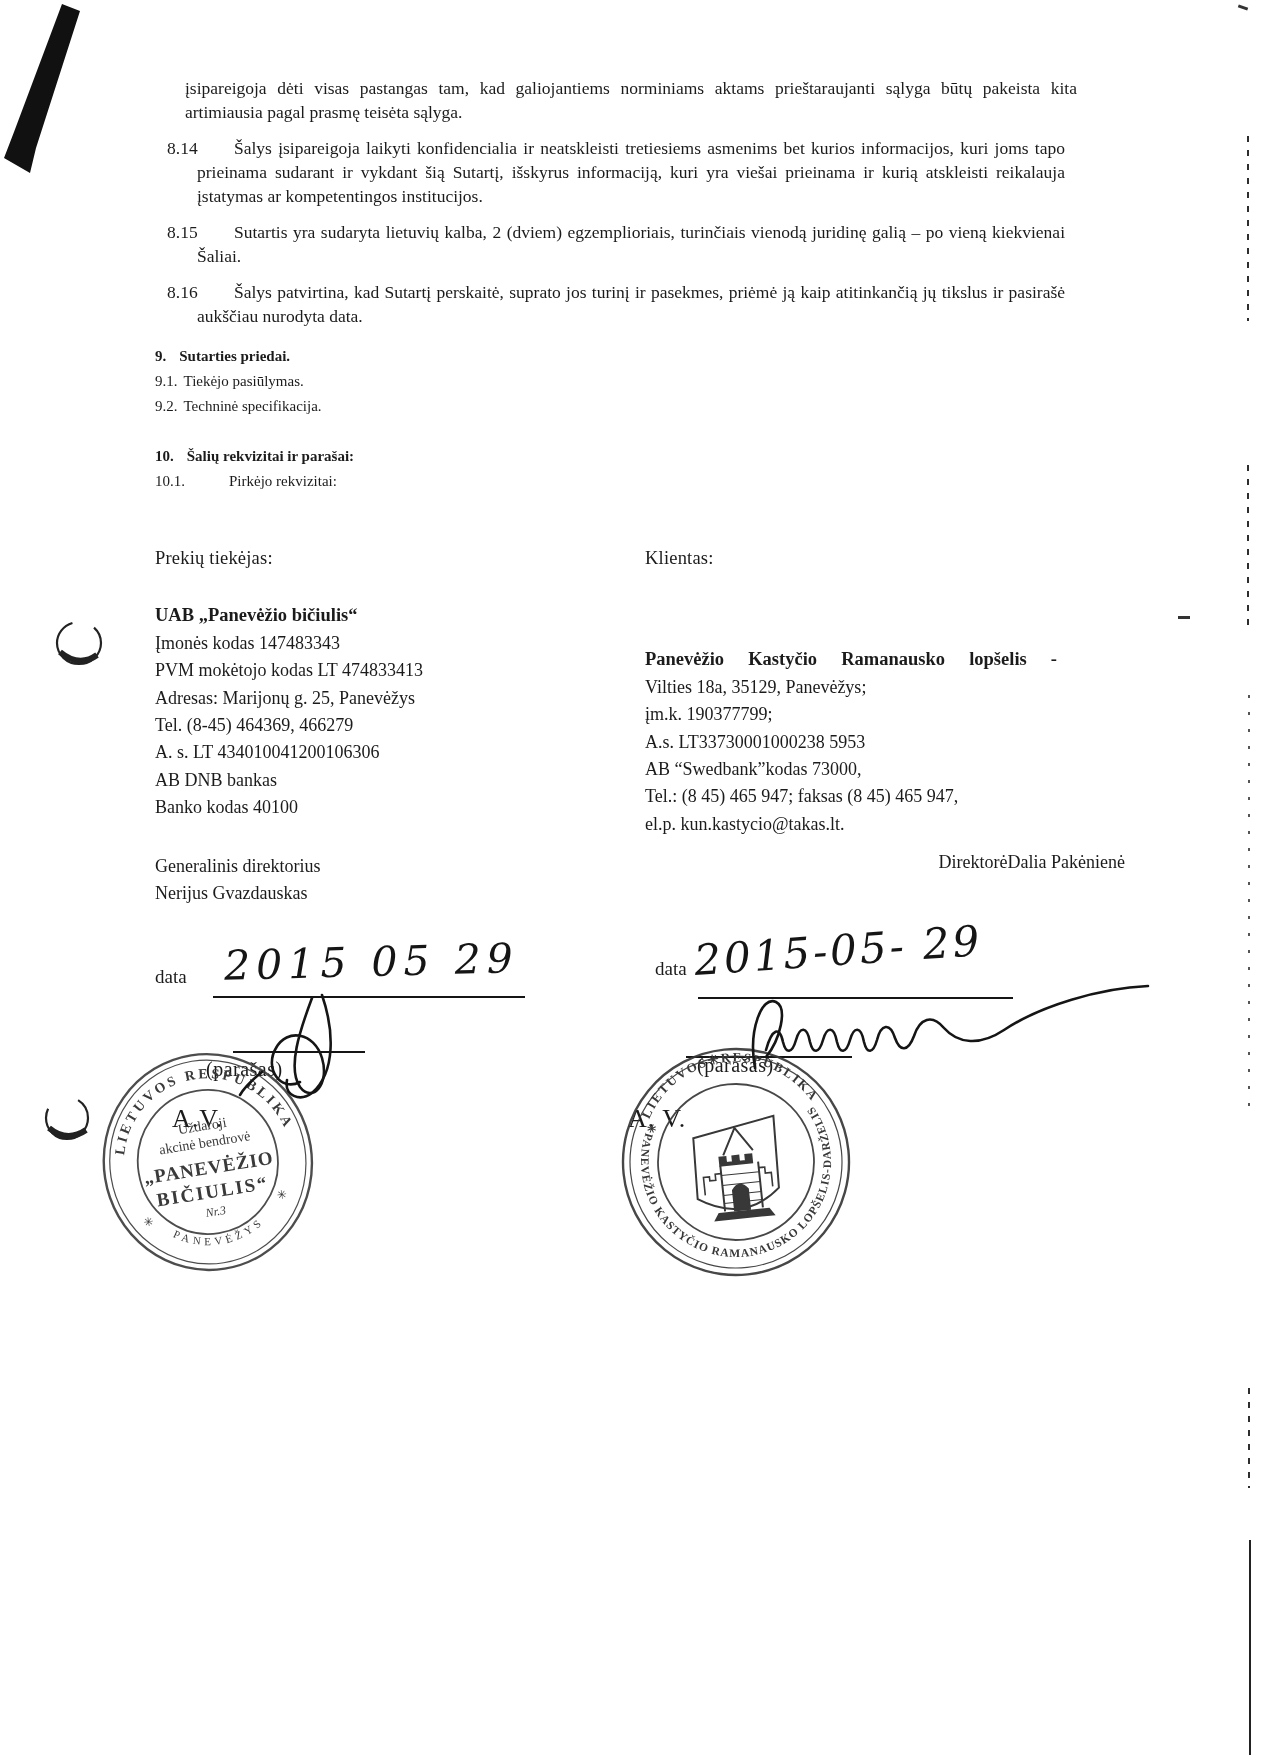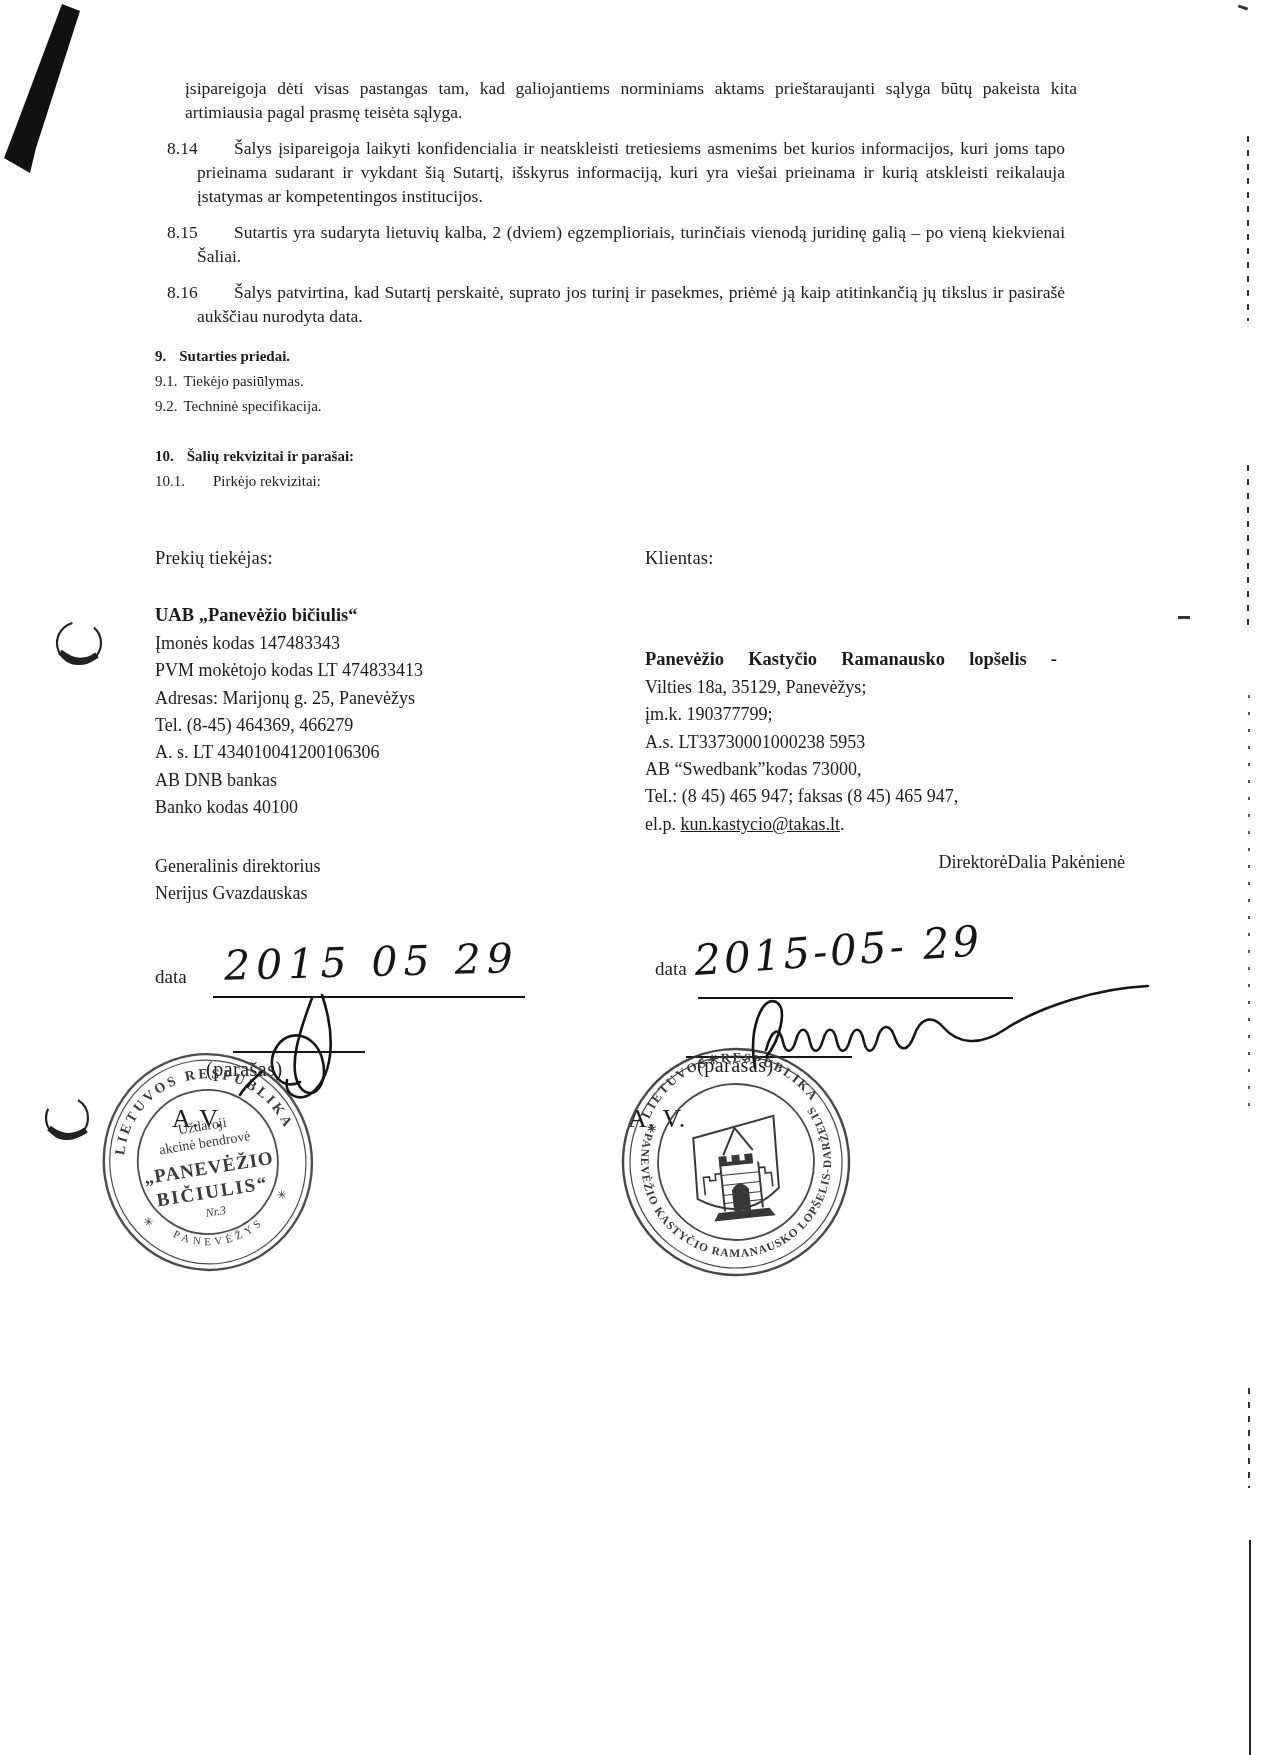--- a/index.html
+++ b/index.html
@@ -13,21 +13,21 @@
   
   #clauses{left:155px;top:76px;width:922px;font-size:17.5px;line-height:24px;}
   .carry{margin:0 0 0 30px;text-align:justify;}
   .clause{position:relative;margin:12px;padding-left:30px;text-indent:37px;text-align:justify;}
   .clause .num{position:absolute;left:0;top:0;text-indent:0;}
   
   .secblock{font-size:15px;line-height:25px;}
   .sec-title{font-weight:bold;}
   .sec-title .snum{margin-right:13px;}
   .sec-item .inum{margin-right:6px;}
-  .sec-item .inum.wide{margin-right:28px;}
+  .sec-item .inum.wide{margin-right:44px;}
   
   .col{font-size:18px;line-height:27.4px;}
   .col .heading{font-weight:normal;font-size:18.5px;letter-spacing:.2px;}
   .col .gap{height:30px;}
   .col .name{font-weight:bold;font-size:18.5px;}
   .justify-last{text-align:justify;text-align-last:justify;margin-top:44px;}
   .rolegap{height:31px;}
   #direktore-row{left:645px;top:852px;width:480px;display:flex;justify-content:flex-end;font-size:18px;}
   
   .datalabel{font-size:19px;}
@@ -106,21 +106,21 @@
 <div class="abs col" style="left:645px;top:545px;width:420px;">
   <div class="heading">Klientas:</div>
   <div class="gap"></div>
   <div class="name justify-last" style="width:412px;">Panevėžio Kastyčio Ramanausko lopšelis -</div>
   <div>Vilties 18a, 35129, Panevėžys;</div>
   <div>įm.k. 190377799;</div>
   <div>A.s. LT33730001000238 5953</div>
   <div>AB “Swedbank”kodas 73000,</div>
   <div>Tel.: (8 45) 465 947; faksas (8 45) 465 947,</div>
   <div>
-    <span>el.p. </span><span style="text-decoration:underline;">kun.kastycio@takas.lt</span><span>.</span>
+    <span>el.p. </span><span style="">kun.kastycio@takas.lt</span><span>.</span>
   </div>
 </div>
 
 <div id="direktore-row" class="abs">
   <span>Direktorė</span>
   <span>Dalia Pakėnienė</span>
 </div>
 
 <div class="abs datalabel" style="left:155px;top:966px;">data</div>
 <div id="date-left-hand" class="abs hand">2015 05 29</div>

